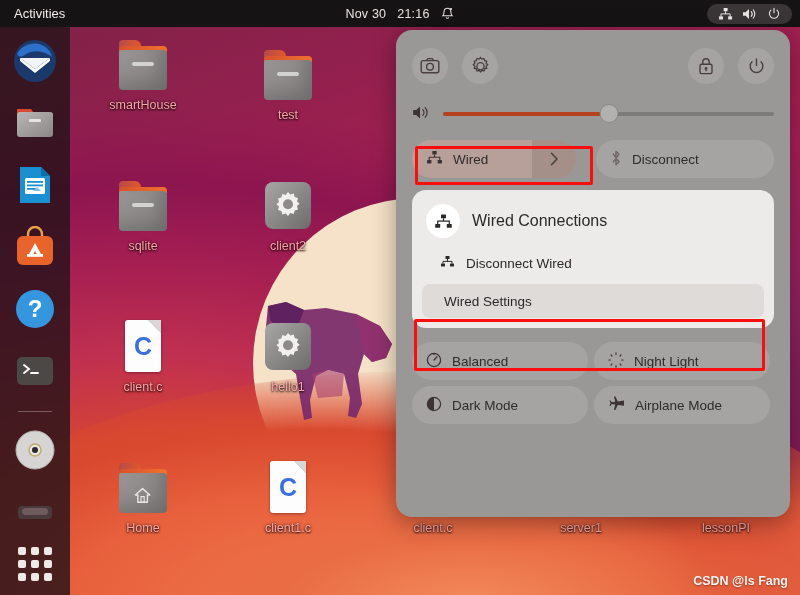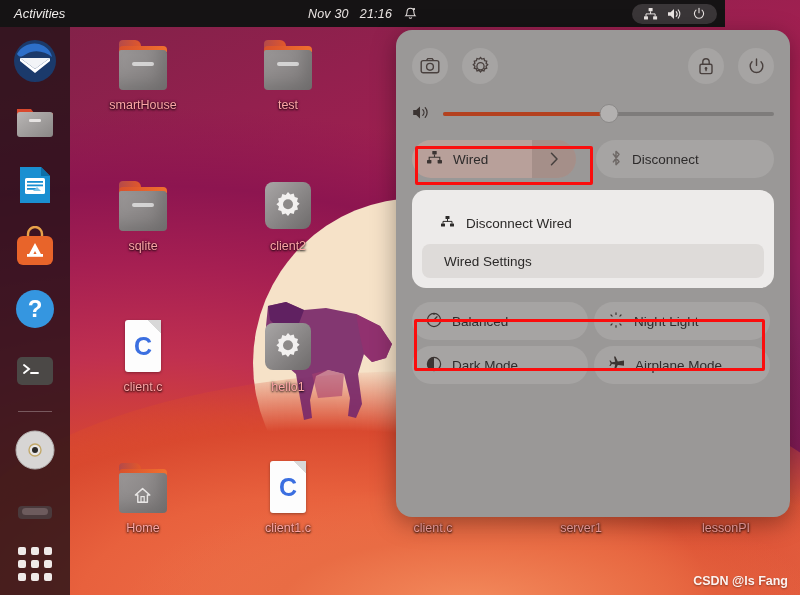--- a/index.html
+++ b/index.html
@@ -22,23 +22,23 @@
     background:
       radial-gradient(70% 120% at 40% 100%, #f0714a 0%, #e8613d 38%, #d9492f 62%, rgba(200,55,50,0) 85%),
       radial-gradient(60% 110% at 78% 100%, #ef7b53 0%, #e0573a 45%, rgba(190,50,55,0) 80%);
     border-radius: 52% 48% 0 0 / 78% 72% 0 0; }
   .terrain2 { position: absolute; left: 120px; bottom: -8px; width: 700px; height: 130px;
     background: radial-gradient(60% 110% at 50% 100%, #f38a5c 0%, #e96c44 45%, rgba(225,90,60,0) 82%);
     border-radius: 50% 50% 0 0 / 100% 100% 0 0; }
   .horse { position: absolute; left: 252px; top: 300px; width: 150px; height: 135px; }
 
   
-  .topbar { position: absolute; left: 0; top: 0; width: 725px; height: 27px;
+  .topbar { position: absolute; left: 0; top: 0; width: 800px; height: 27px;
     background: #151314; color: #e9e4e2; font-size: 12.5px;
-    display: flex; align-items: center; font-style: italic; }
+    display: flex; align-items: center; }
   .topbar .activities { margin-left: 14px; font-size: 13px; color: #efecea; }
   .topbar .clock { position: absolute; left: 50%; transform: translateX(-50%);
     display: flex; align-items: flex-end; gap: 11px; }
   .topbar .clock .dt { font-size: 12.5px; letter-spacing: .2px; }
   .topbar .sysarea { position: absolute; right: 8px; display: flex; align-items: center;
     gap: 9px; background: #3a3638; border-radius: 13px; padding: 3px 11px; }
   .topbar svg { display: block; }
 
   
   .dock { position: absolute; left: 0; top: 27px; width: 70px; height: 568px;
@@ -275,21 +275,21 @@
       <div class="folder">
           <div class="tab"></div>
           <div class="bar"></div>
           <div class="body"></div>
           <div class="notch"></div>
         </div>
     </div>
     <div class="label">smartHouse</div>
   </div>
 
-  <div class="desk-icon" style="left:234px; top:36px;">
+  <div class="desk-icon" style="left:234px; top:46px;">
     <div class="glyph">
       <div class="folder">
           <div class="tab"></div>
           <div class="bar"></div>
           <div class="body"></div>
           <div class="notch"></div>
         </div>
     </div>
     <div class="label">test</div>
   </div>
@@ -466,20 +466,31 @@
         <span>
           <svg width="12" height="18" viewBox="0 0 12 18">
             <path d="M3 4.6L9 12.8 6 15.6V2.4l3 2.8L3 13.4" fill="none" stroke="#6e6866" stroke-width="1.5" stroke-linejoin="round"></path>
           </svg>
         </span>
         <span class="tlabel">Disconnect</span>
       </div>
     </div>
 
     <div class="submenu">
+      <div class="sub-head">
+        <div class="avatar">
+          <svg width="19" height="17" viewBox="0 0 19 17">
+            <rect x="7" y="1.5" width="5" height="3.8" rx=".6" fill="#2c2a29"></rect>
+            <rect x="1.2" y="11" width="5" height="3.8" rx=".6" fill="#2c2a29"></rect>
+            <rect x="12.8" y="11" width="5" height="3.8" rx=".6" fill="#2c2a29"></rect>
+            <path d="M9.5 5.3v3.1M3.7 11V8.2h11.6V11" fill="none" stroke="#2c2a29" stroke-width="1.2"></path>
+          </svg>
+        </div>
+        <div class="title">Wired Connections</div>
+      </div>
 
       <div class="sub-item">
         <span>
           <svg width="15" height="13" viewBox="0 0 15 13">
             <rect x="5.5" y="1" width="4" height="3" rx=".5" fill="#2c2a29"></rect>
             <rect x="1" y="8.6" width="4" height="3" rx=".5" fill="#2c2a29"></rect>
             <rect x="10" y="8.6" width="4" height="3" rx=".5" fill="#2c2a29"></rect>
             <path d="M7.5 4v2.5M3 8.6V6.4h9v2.2" fill="none" stroke="#2c2a29" stroke-width="1"></path>
           </svg>
         </span>

